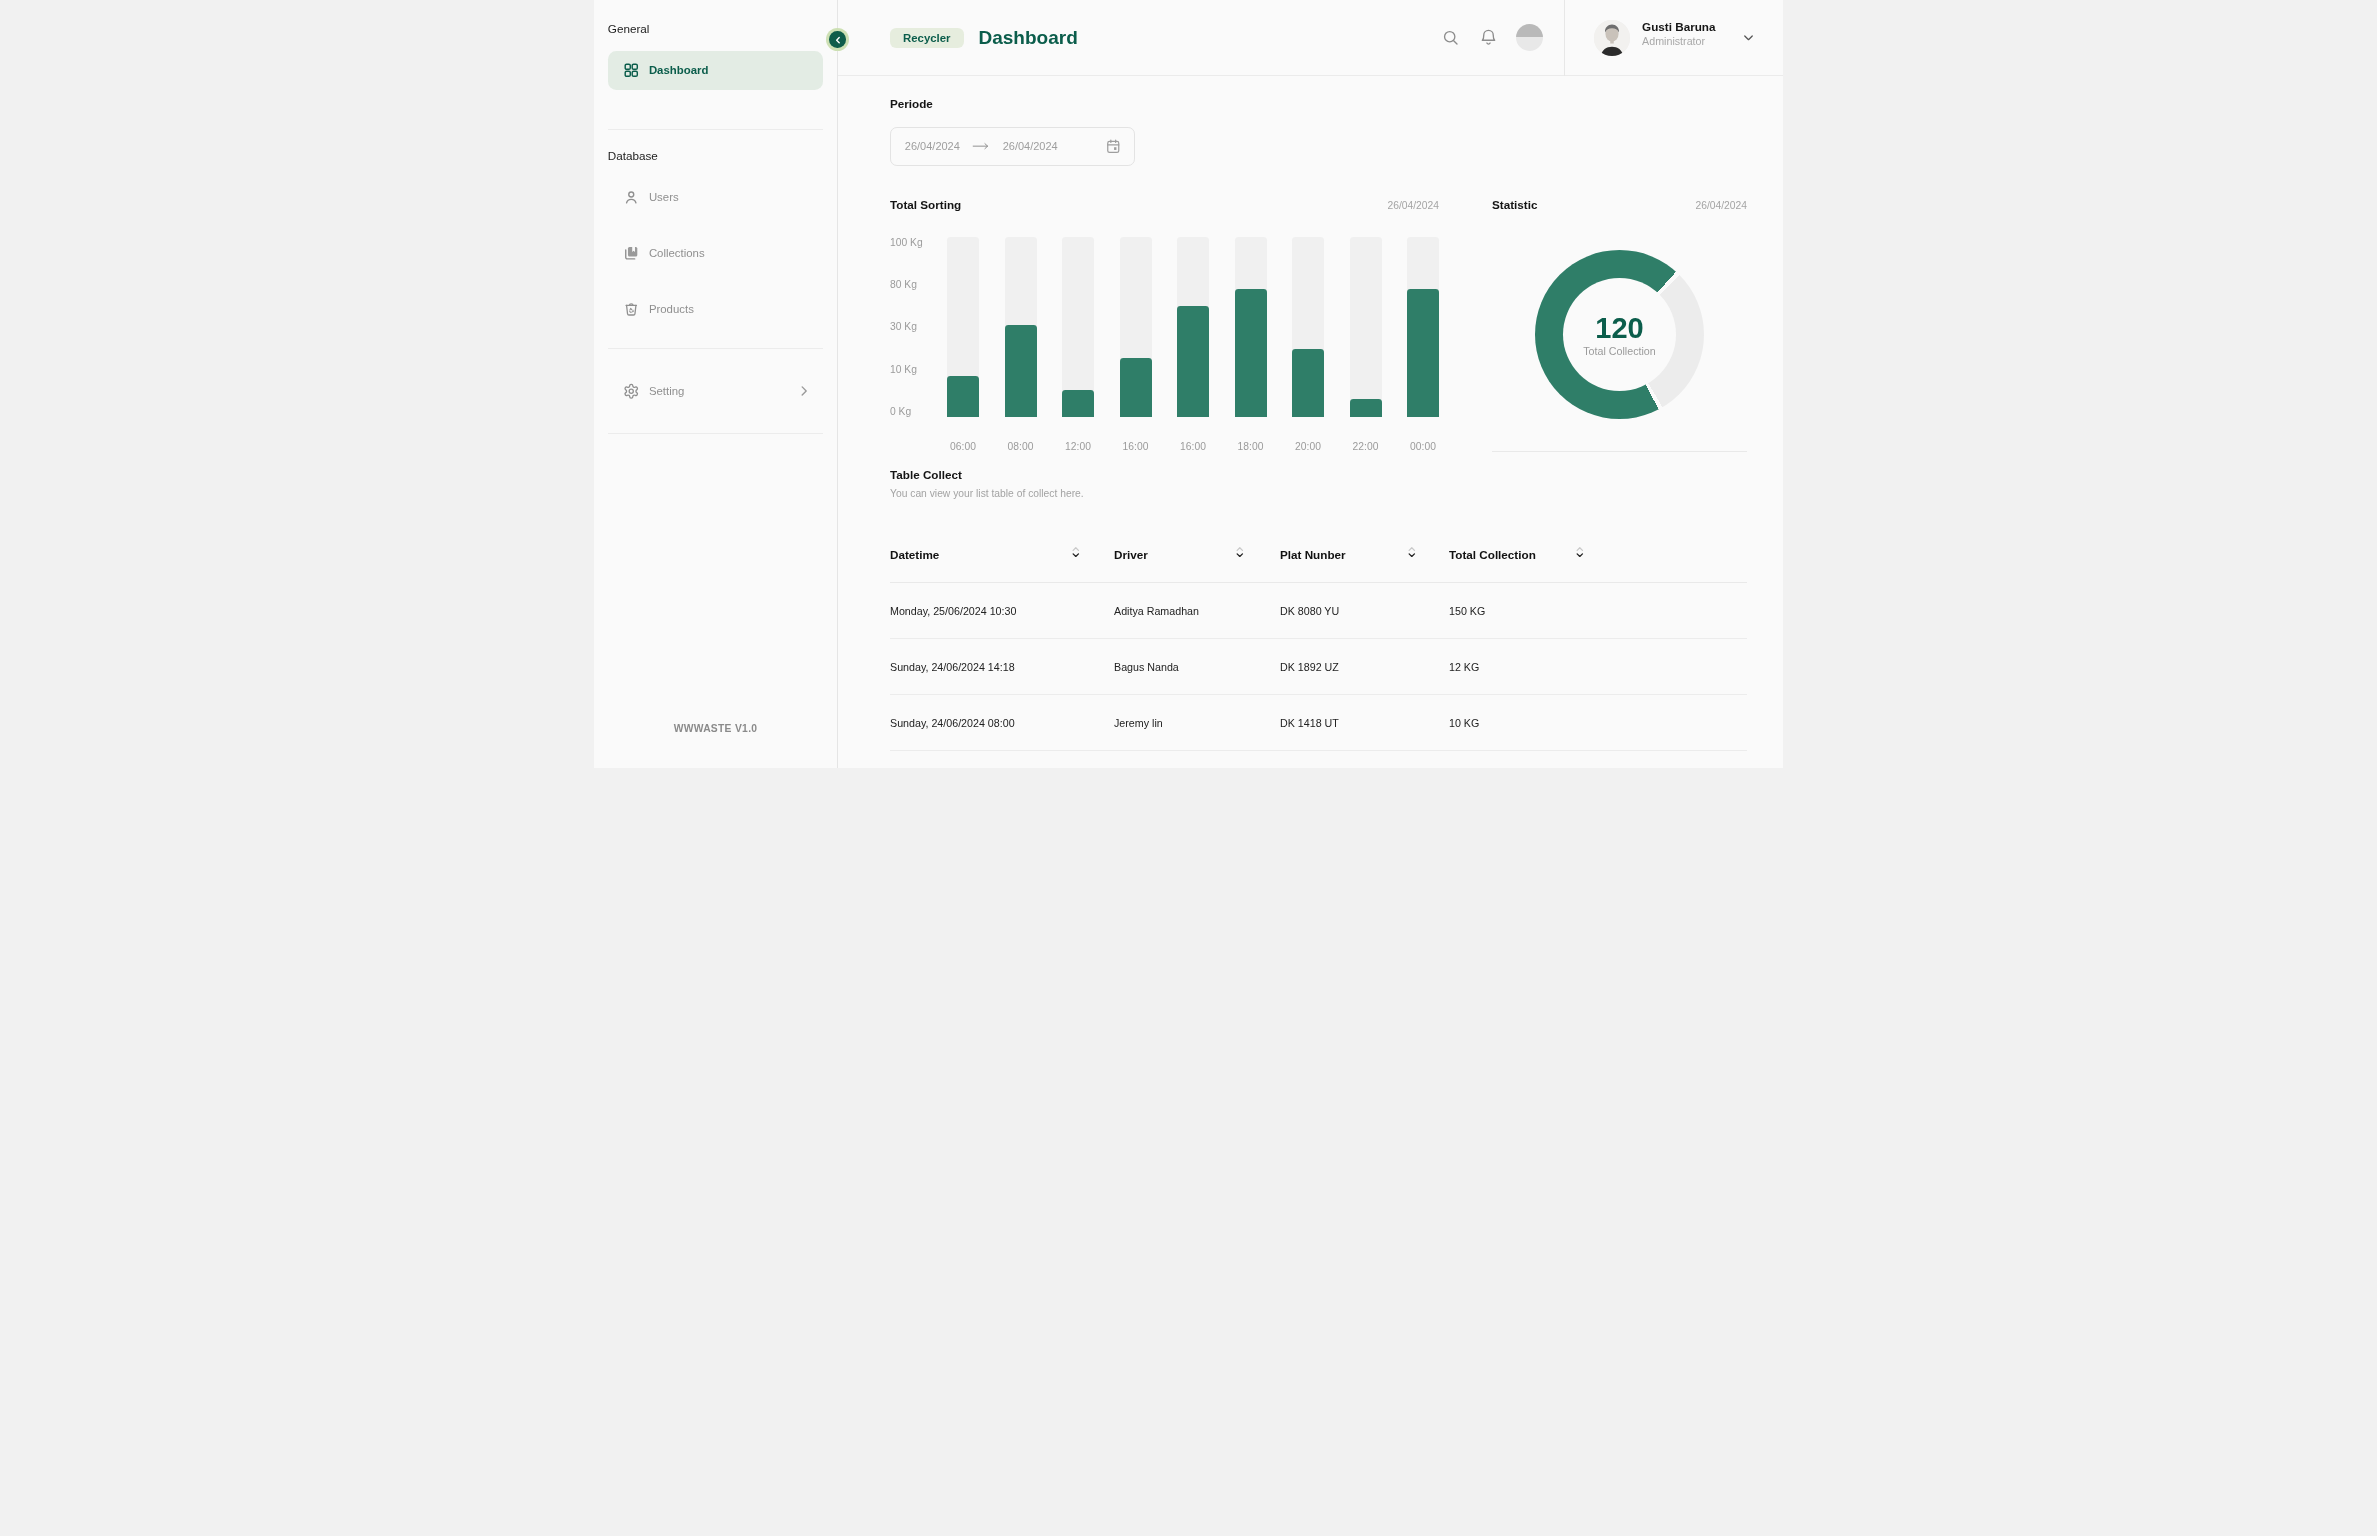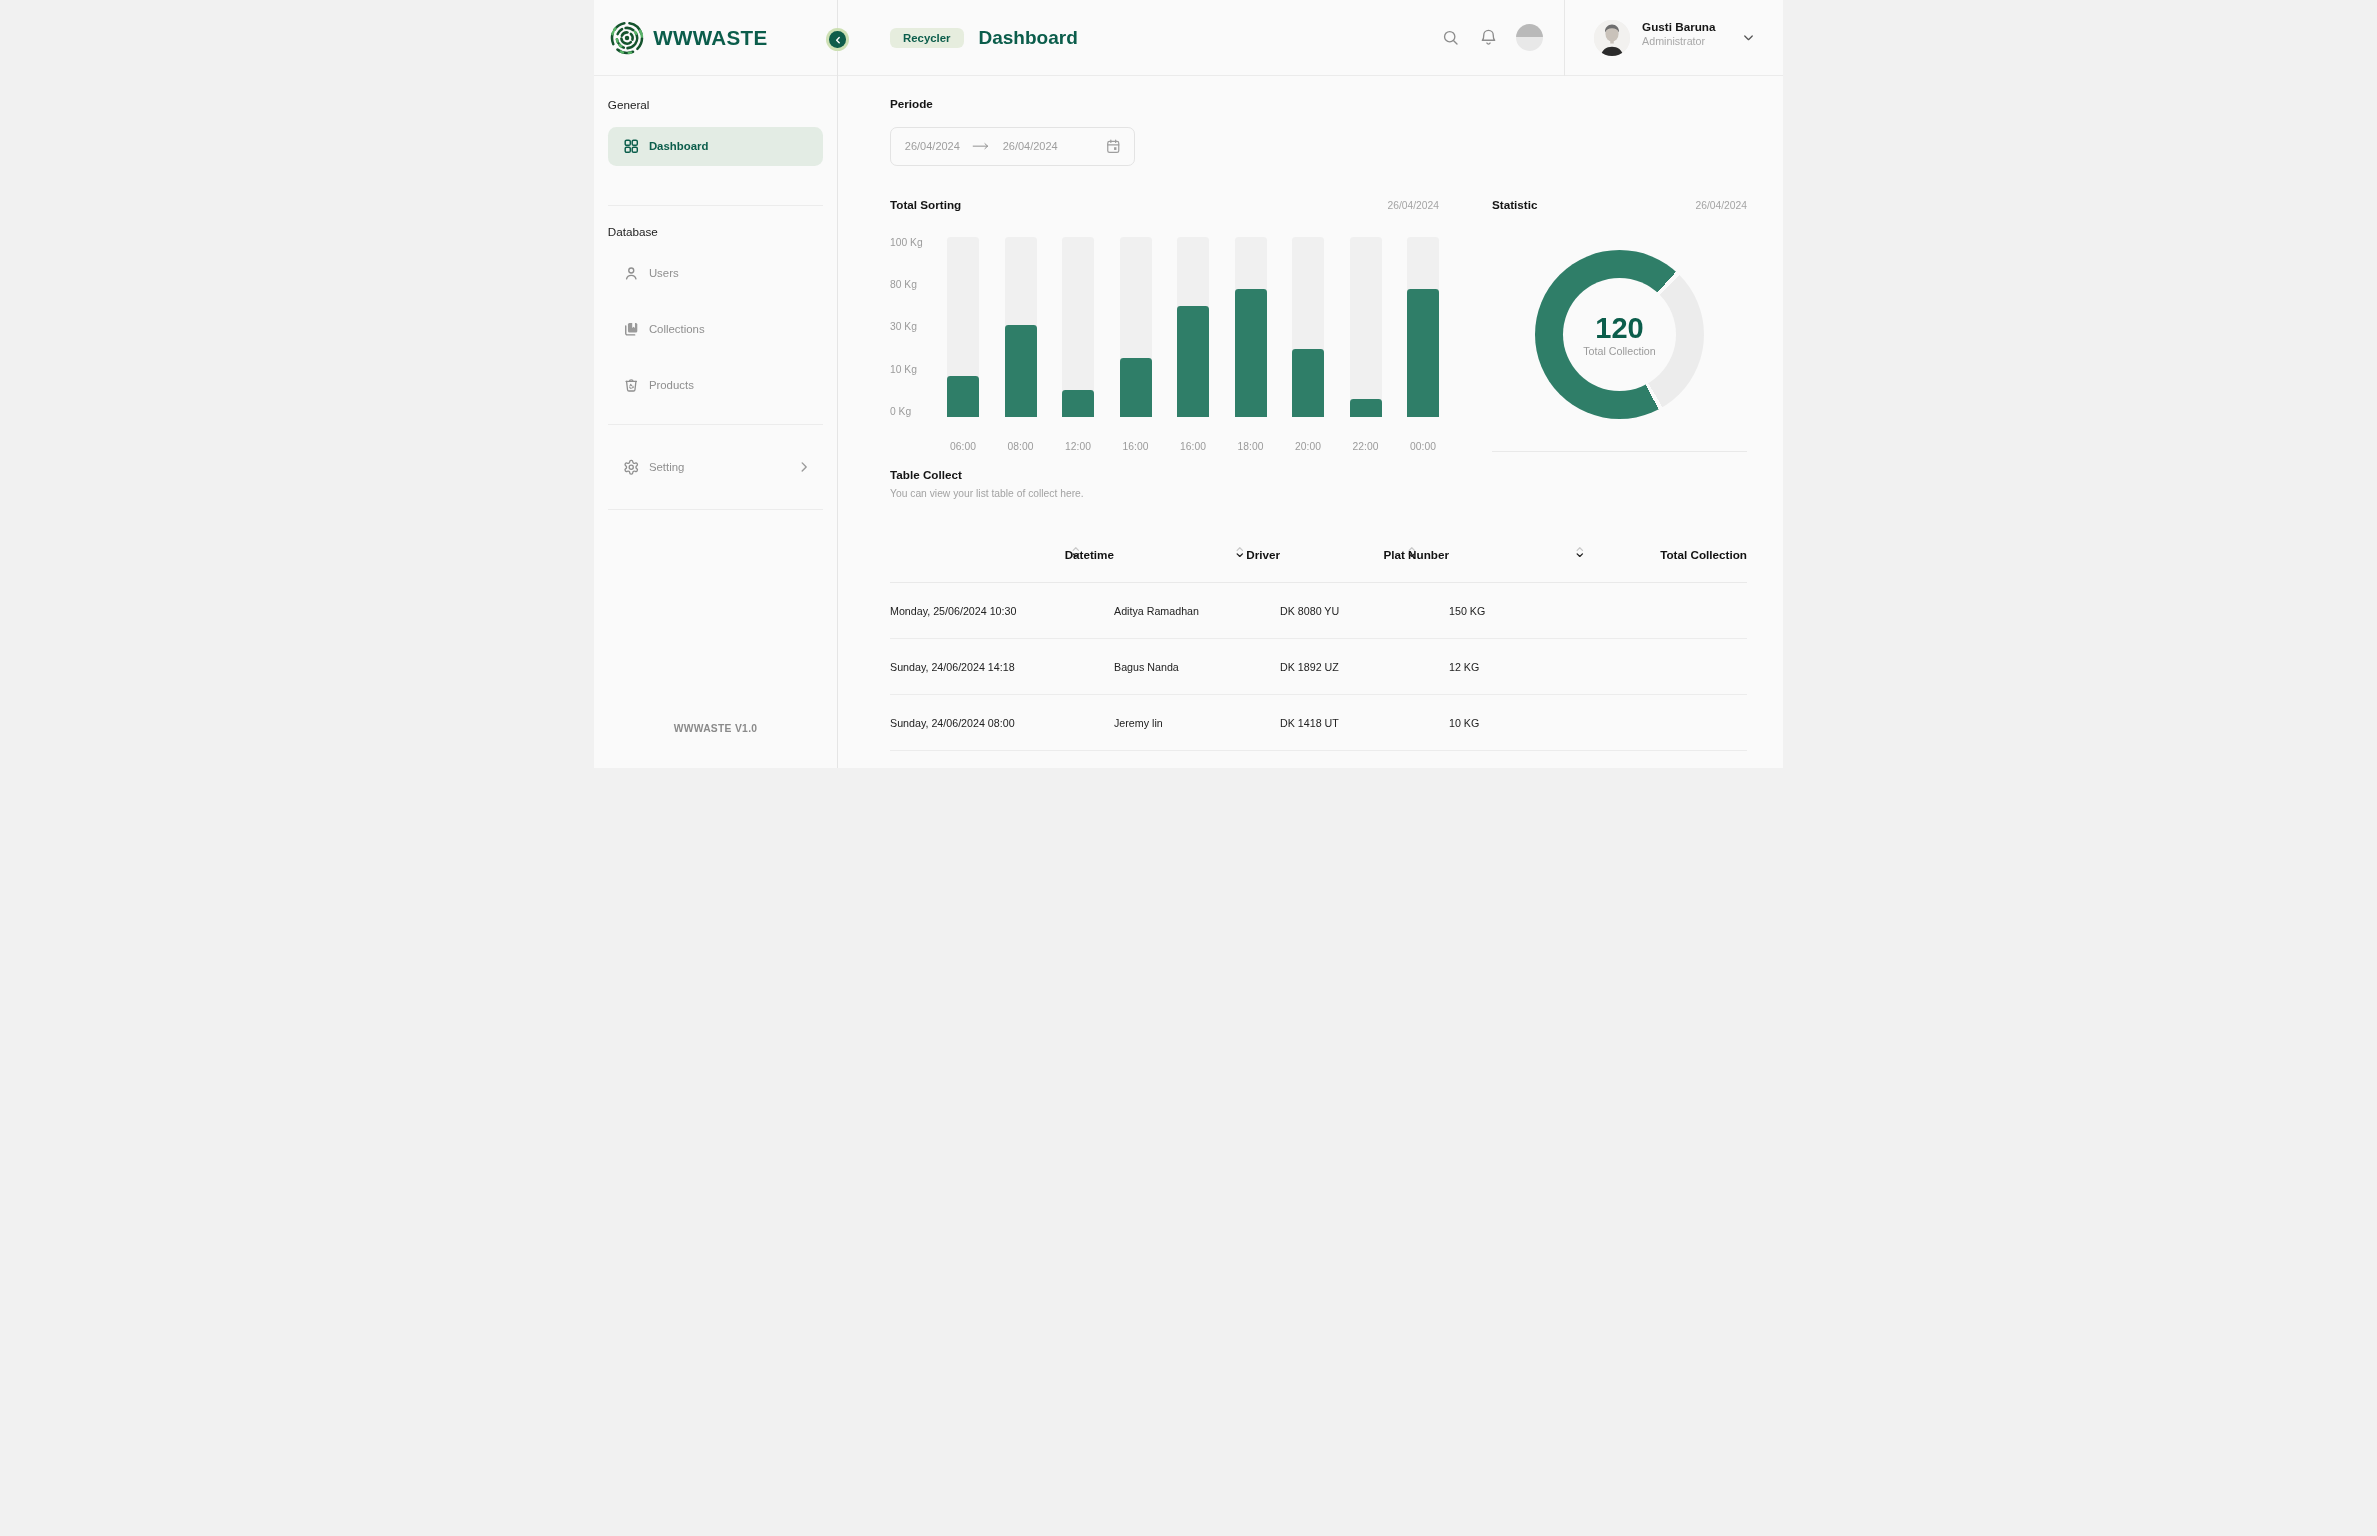--- a/index.html
+++ b/index.html
@@ -99,54 +99,36 @@
   .donut{ width:169px; height:169px; border-radius:50%; position:relative; }
   .donut-hole{ position:absolute; left:28px; top:28px; width:113px; height:113px;
     border-radius:50%; background:var(--bg,#FAFAFA); display:flex; flex-direction:column;
     align-items:center; justify-content:center; }
   .donut-value{ font-size:29px; font-weight:700; color:var(--darkgreen,#0B5D4B); line-height:30px; }
   .donut-label{ font-size:10.7px; color:#9B9B9B; margin-top:2.1px; }
   
   .table-collect{ margin-top:14.4px; }
   .tc-sub{ font-size:10.3px; color:#A3A3A3; margin-top:6.2px; line-height:12.4px; }
   .tc-grid{ display:grid; grid-template-columns:224px 166px 169px 1fr; }
-  .tc-head{ margin-top:48px; padding-bottom:20px; border-bottom:0.7px solid #E9E9E9;text-align:right; }
+  .tc-head{ margin-top:48px; padding-bottom:20px; border-bottom:0.7px solid #E9E9E9; }
   .tc-hcell{ position:relative; font-size:11.7px; font-weight:700; color:#121212;
     line-height:13.8px; }
   .sort-btn{ position:absolute; top:-1.4px; background:none; border:none; padding:0;
     cursor:pointer; display:flex; }
   .tc-row{ height:56px; border-bottom:0.7px solid #ECECEC; align-items:center;
     cursor:pointer; }
   .tc-cell{ font-size:10.7px; color:#222222; }
   svg{ display:block; }
 </style>
 </head>
 <body>
 
 <div class="app" style="--bg: #FAFAFA; --darkgreen: #0B5D4B; --green: #2F7E68; --pill: #E3ECE4; --badgebg: #E6EDDE; --track: #F0F0F0;">
 
   <aside class="sidebar">
-    <div class="sb-header">
-      <span class="logo-mark">
-        <svg viewBox="0 0 48 48" width="36" height="36" fill="none">
-          <g stroke="#14532D" stroke-width="3.4" stroke-linecap="round">
-            <circle cx="24" cy="24" r="20" stroke-dasharray="16 7 22 9 14 6"></circle>
-            <circle cx="24" cy="24" r="13.5" stroke-dasharray="11 5 15 7 9 5" transform="rotate(40 24 24)"></circle>
-            <circle cx="24" cy="24" r="7.5" stroke-dasharray="8 4 9 5" transform="rotate(110 24 24)"></circle>
-          </g>
-          <g stroke="#59B368" stroke-width="3.4" stroke-linecap="round">
-            <circle cx="24" cy="24" r="20" stroke-dasharray="3 44" transform="rotate(75 24 24)"></circle>
-            <circle cx="24" cy="24" r="20" stroke-dasharray="3 44" transform="rotate(195 24 24)"></circle>
-            <circle cx="24" cy="24" r="13.5" stroke-dasharray="3 35" transform="rotate(160 24 24)"></circle>
-          </g>
-          <circle cx="24" cy="24" r="3" fill="#14532D"></circle>
-        </svg>
-      </span>
-      <span class="logo-text">WWWASTE</span>
-    </div>
 
     <div class="sb-body">
       <div class="sb-section sb-general">
         <div class="sb-section-label">General</div>
         <div class="sb-item active">
           <span class="sb-ic">
             <svg viewBox="0 0 24 24" width="16.5" height="16.5" fill="none" stroke="#0B5D4B" stroke-width="2.1">
               <rect x="3.2" y="3.2" width="7.4" height="7.4" rx="2"></rect>
               <rect x="13.4" y="3.2" width="7.4" height="7.4" rx="2"></rect>
               <rect x="3.2" y="13.4" width="7.4" height="7.4" rx="2"></rect>

